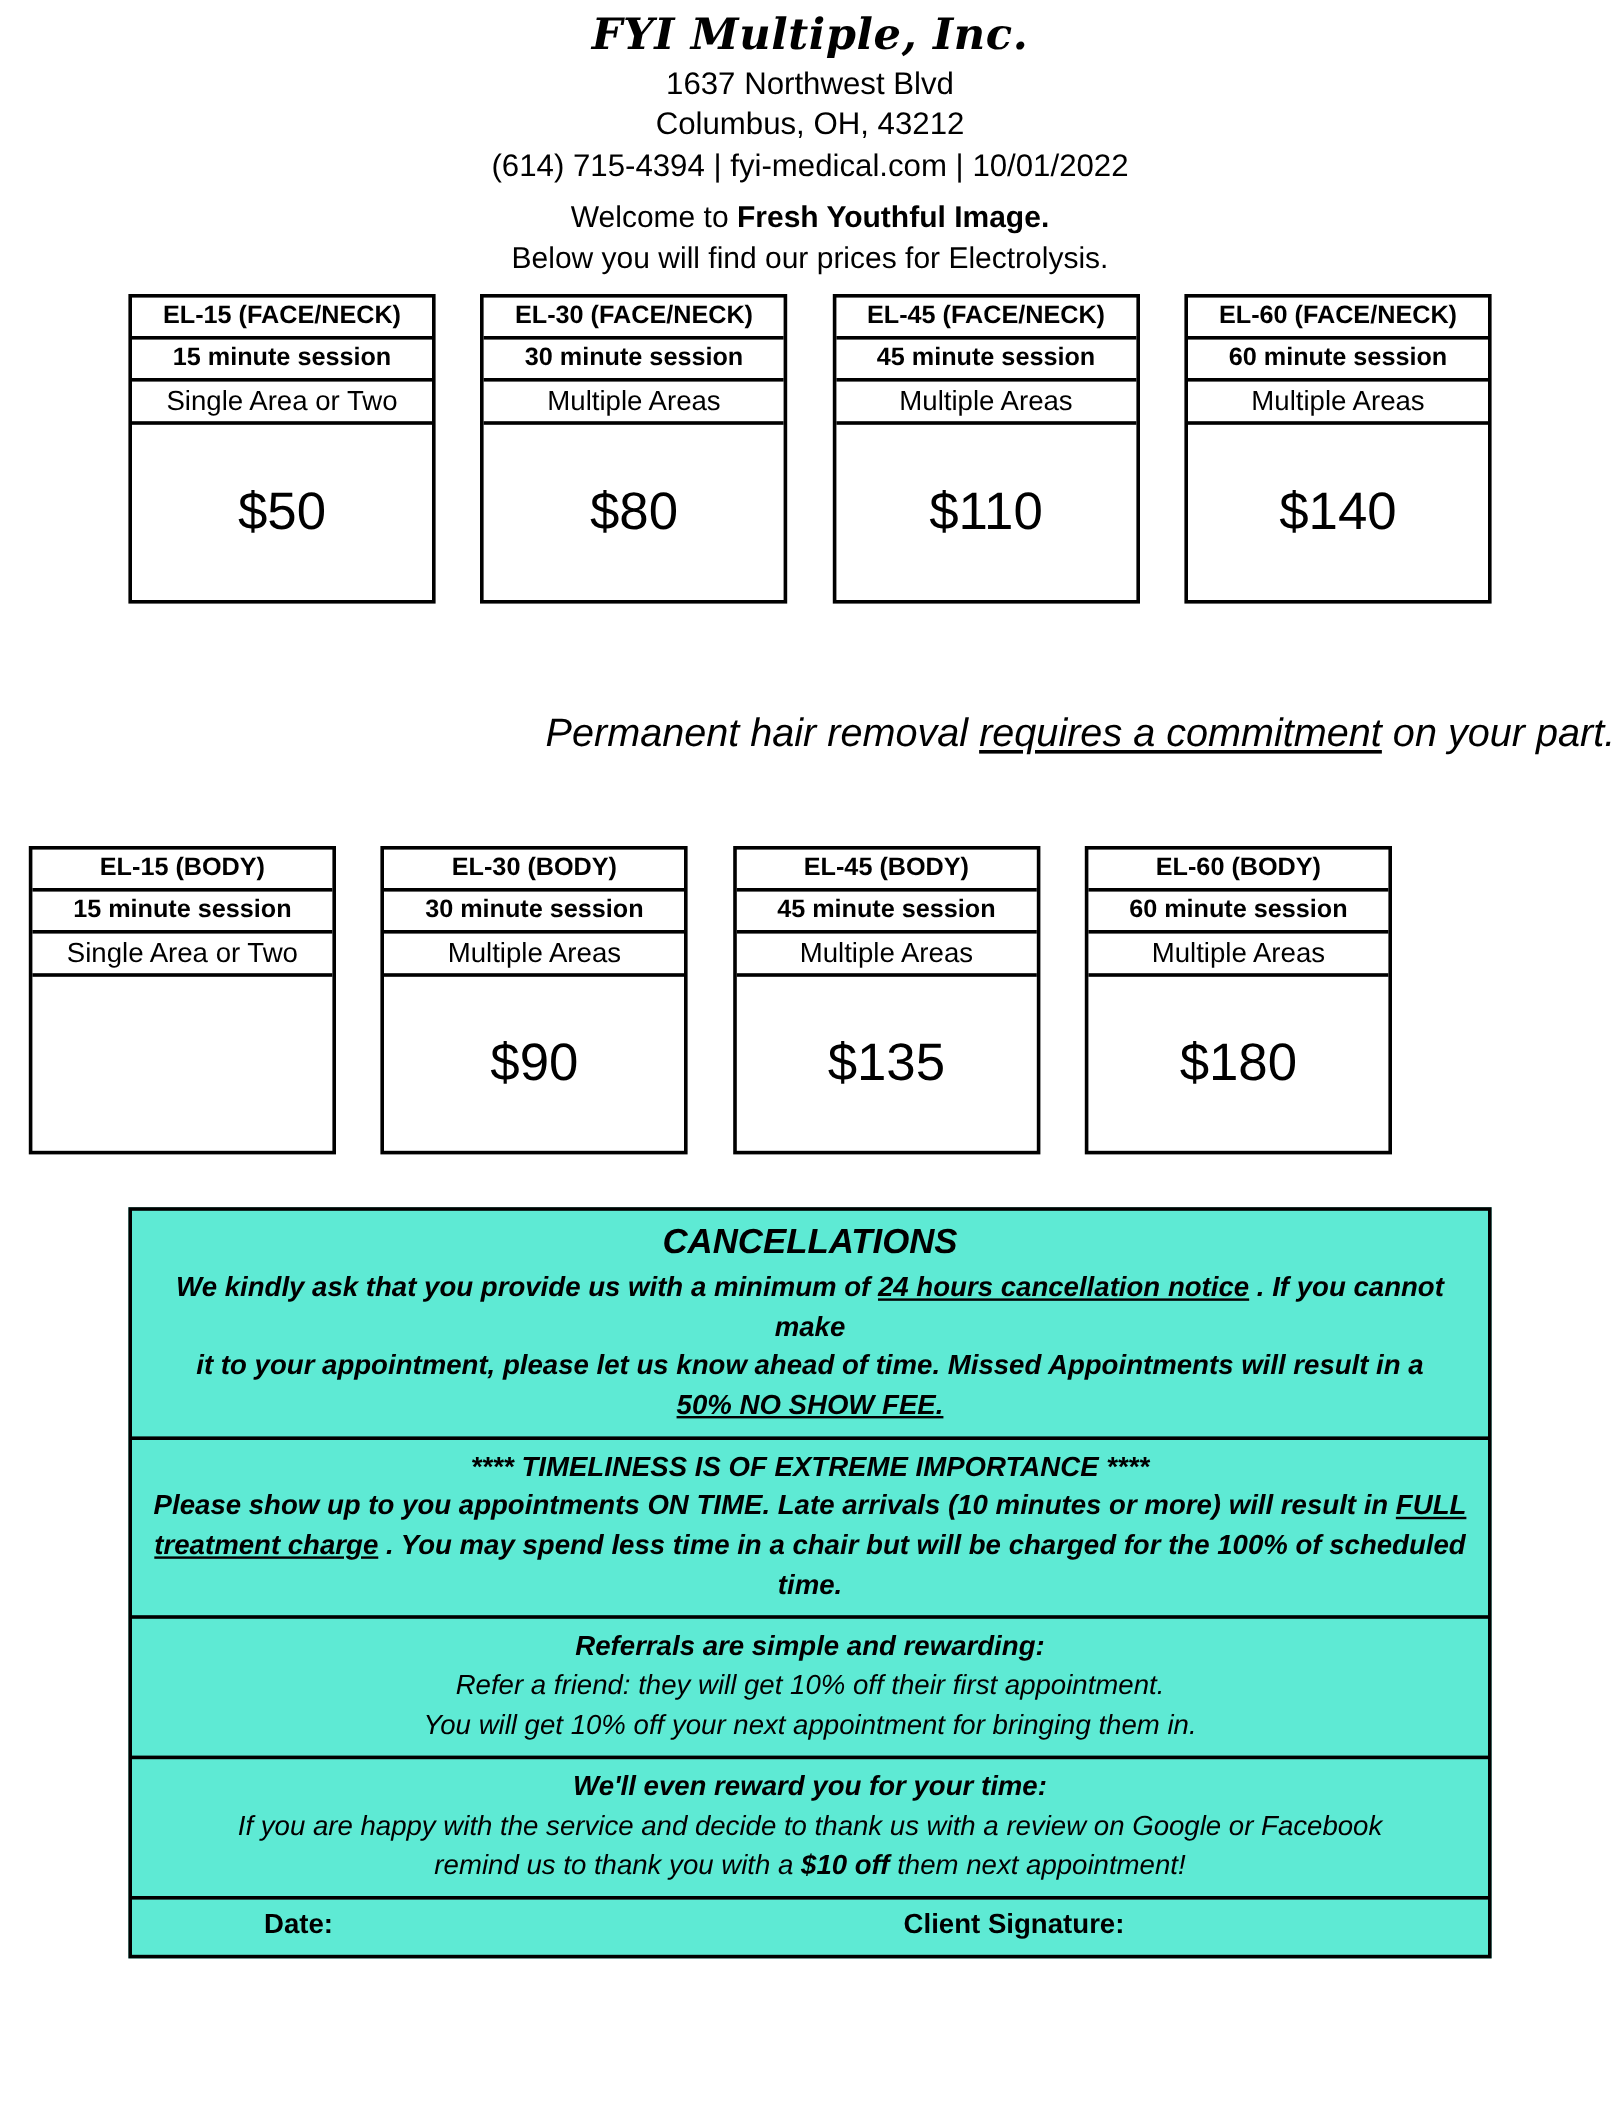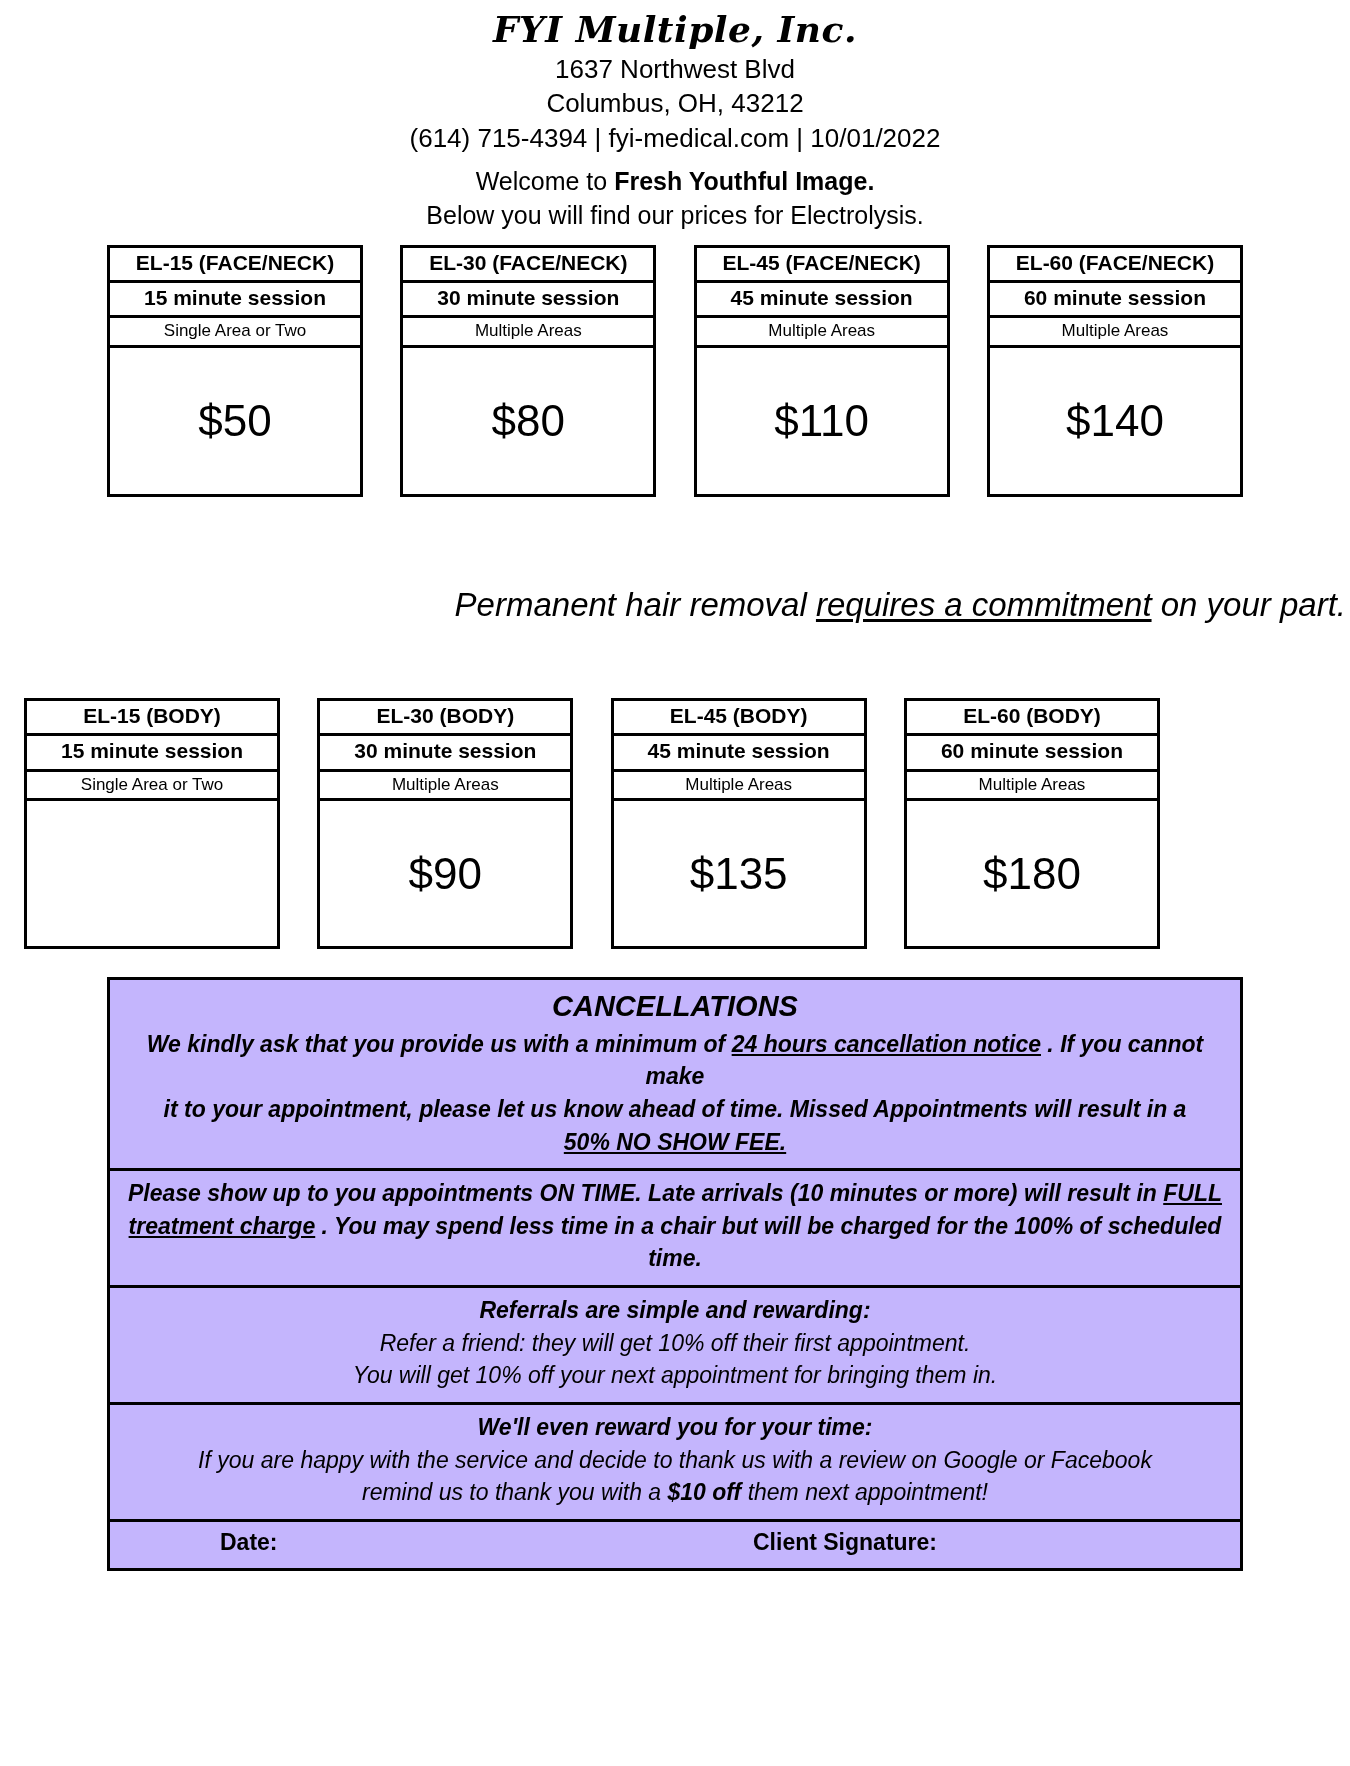--- a/index.html
+++ b/index.html
@@ -79,21 +79,21 @@
     padding: 4px 2px 6px;
     line-height: 1.05;
   }
   .card .row.session {
     font-size: 21px;
     font-weight: bold;
     padding: 4px 2px 6px;
     line-height: 1.05;
   }
   .card .row.area {
-    font-size: 17px;
+    font-size: 23px;
     font-weight: normal;
     padding: 4px 2px 5px;
     line-height: 1.05;
   }
   .card .row.price {
     border-bottom: none;
     font-size: 44px;
     font-weight: normal;
     line-height: 1;
     display: flex;
@@ -112,24 +112,24 @@
     margin: 4px;
   }
   .tagline .u {
     text-decoration: underline;
     text-underline-offset: 3px;
   }
 
   
   .policy {
     width: 1136px;
-    margin: 0 auto;
+    margin: 16px auto;
     box-sizing: border-box;
     border: 3px solid #000;
-    background: #c4b5fd;
+    background: #5eead4;
   }
   .policy .sect {
     box-sizing: border-box;
     border-bottom: 3px solid #000;
     padding: 6px 10px 10px;
     text-align: center;
   }
   .policy .sect:last-child { border-bottom: none; }
 
   .sect .hdg {
@@ -250,20 +250,21 @@
   <div class="policy">
 
     <div class="sect">
       <div class="hdg">CANCELLATIONS</div>
       <div class="ln bold"><span>We kindly ask that you provide us with a minimum of </span><span class="u">24 hours cancellation notice</span><span> . If you cannot make</span></div>
       <div class="ln bold">it to your appointment, please let us know ahead of time. Missed Appointments will result in a</div>
       <div class="ln bold"><span class="u">50% NO SHOW FEE.</span></div>
     </div>
 
     <div class="sect">
+      <div class="hdg small">**** TIMELINESS IS OF EXTREME IMPORTANCE ****</div>
       <div class="ln bold"><span>Please show up to you appointments ON TIME. Late arrivals (10 minutes or more) will result in </span><span class="u">FULL</span></div>
       <div class="ln bold"><span class="u">treatment charge</span><span> . You may spend less time in a chair but will be charged for the 100% of scheduled time.</span></div>
     </div>
 
     <div class="sect">
       <div class="ln bold">Referrals are simple and rewarding:</div>
       <div class="ln reg">Refer a friend: they will get 10% off their first appointment.</div>
       <div class="ln reg">You will get 10% off your next appointment for bringing them in.</div>
     </div>
 

